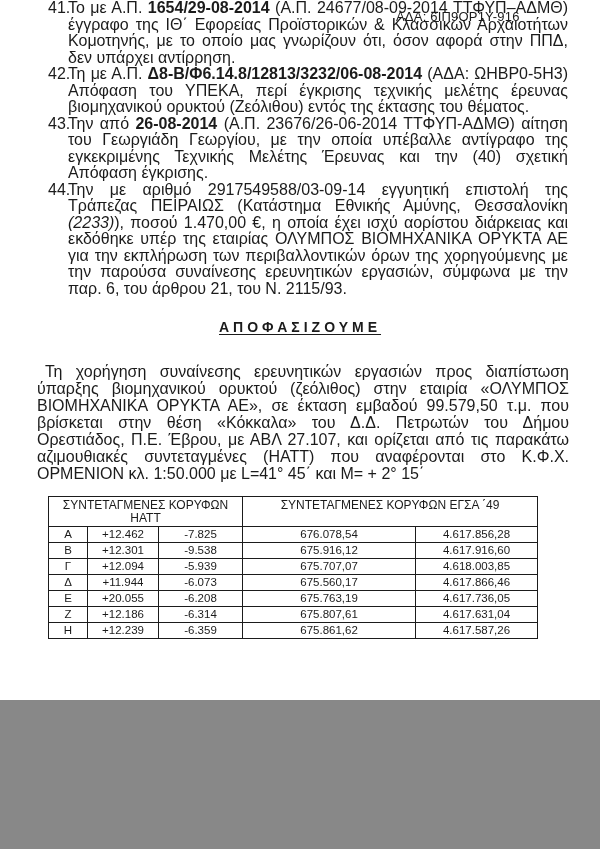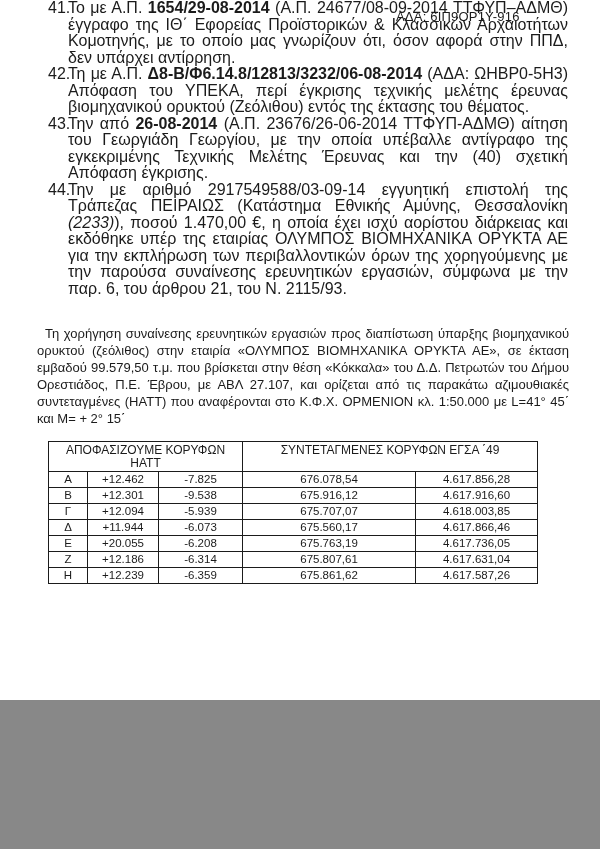--- a/index.html
+++ b/index.html
@@ -34,21 +34,21 @@
   .decision-heading{
     margin:22px 0 0 0;
     text-align:center;
     font-size:14px;font-weight:bold;
     letter-spacing:4px;
     text-decoration:underline;
     text-underline-offset:2px;
   }
   .decision-body{
     margin:28px 31px 0 37px;
-    font-size:13px;line-height:17px;
+    font-size:16px;line-height:17px;
     text-align:justify;text-indent:8px;
   }
   table.coords{
     margin:14px 0 0 48px;
     border-collapse:collapse;
     width:489px;
     table-layout:fixed;
     font-size:11.5px;
   }
   table.coords th, table.coords td{
@@ -94,35 +94,36 @@
         <span class="rec-num">43.</span>
         <span class="rec-text"><span>Την από </span><span class="run-b">26-08-2014</span><span> (Α.Π. 23676/26-06-2014 ΤΤΦΥΠ-ΑΔΜΘ) αίτηση του Γεωργιάδη Γεωργίου, με την οποία υπέβαλλε αντίγραφο της εγκεκριμένης Τεχνικής Μελέτης Έρευνας και την (40) σχετική Απόφαση έγκρισης.</span></span>
       </div>
 
       <div class="rec-row">
         <span class="rec-num">44.</span>
         <span class="rec-text"><span>Την με αριθμό 2917549588/03-09-14 εγγυητική επιστολή της Τράπεζας ΠΕΙΡΑΙΩΣ (Κατάστημα Εθνικής Αμύνης, Θεσσαλονίκη </span><span class="run-i">(2233)</span><span>), ποσού 1.470,00 €, η οποία έχει ισχύ αορίστου διάρκειας και εκδόθηκε υπέρ της εταιρίας ΟΛΥΜΠΟΣ ΒΙΟΜΗΧΑΝΙΚΑ ΟΡΥΚΤΑ ΑΕ για την εκπλήρωση των περιβαλλοντικών όρων της χορηγούμενης με την παρούσα συναίνεσης ερευνητικών εργασιών, σύμφωνα με την παρ. 6, του άρθρου 21, του Ν. 2115/93.</span></span>
       </div>
     </div>
 
+  <h2 class="decision-heading">ΑΠΟΦΑΣΙΖΟΥΜΕ</h2>
 
   <p class="decision-body">Τη χορήγηση συναίνεσης ερευνητικών εργασιών προς διαπίστωση ύπαρξης βιομηχανικού ορυκτού (ζεόλιθος) στην εταιρία «ΟΛΥΜΠΟΣ ΒΙΟΜΗΧΑΝΙΚΑ ΟΡΥΚΤΑ ΑΕ», σε έκταση εμβαδού 99.579,50 τ.μ. που βρίσκεται στην θέση «Κόκκαλα» του Δ.Δ. Πετρωτών του Δήμου Ορεστιάδος, Π.Ε. Έβρου, με ΑΒΛ 27.107, και ορίζεται από τις παρακάτω αζιμουθιακές συντεταγμένες (ΗΑΤΤ) που αναφέρονται στο Κ.Φ.Χ. ΟΡΜΕΝΙΟΝ κλ. 1:50.000 με L=41° 45΄ και Μ= + 2° 15΄</p>
 
   <table class="coords">
     <colgroup>
       <col class="c-vertex">
         <col class="c-hattx">
         <col class="c-hatty">
         <col class="c-egsax">
         <col class="c-egsay">
     </colgroup>
     <thead>
       <tr>
         <th colspan="3">
-          <div>ΑΠΟΦΑΣΙΖΟΥΜΕ ΚΟΡΥΦΩΝ</div>
+          <div>ΣΥΝΤΕΤΑΓΜΕΝΕΣ ΚΟΡΥΦΩΝ</div>
           <div>ΗΑΤΤ</div>
         </th>
         <th colspan="2">ΣΥΝΤΕΤΑΓΜΕΝΕΣ ΚΟΡΥΦΩΝ ΕΓΣΑ ΄49</th>
       </tr>
     </thead>
     <tbody>
 
         <tr>
           <td>Α</td>
           <td>+12.462</td>

